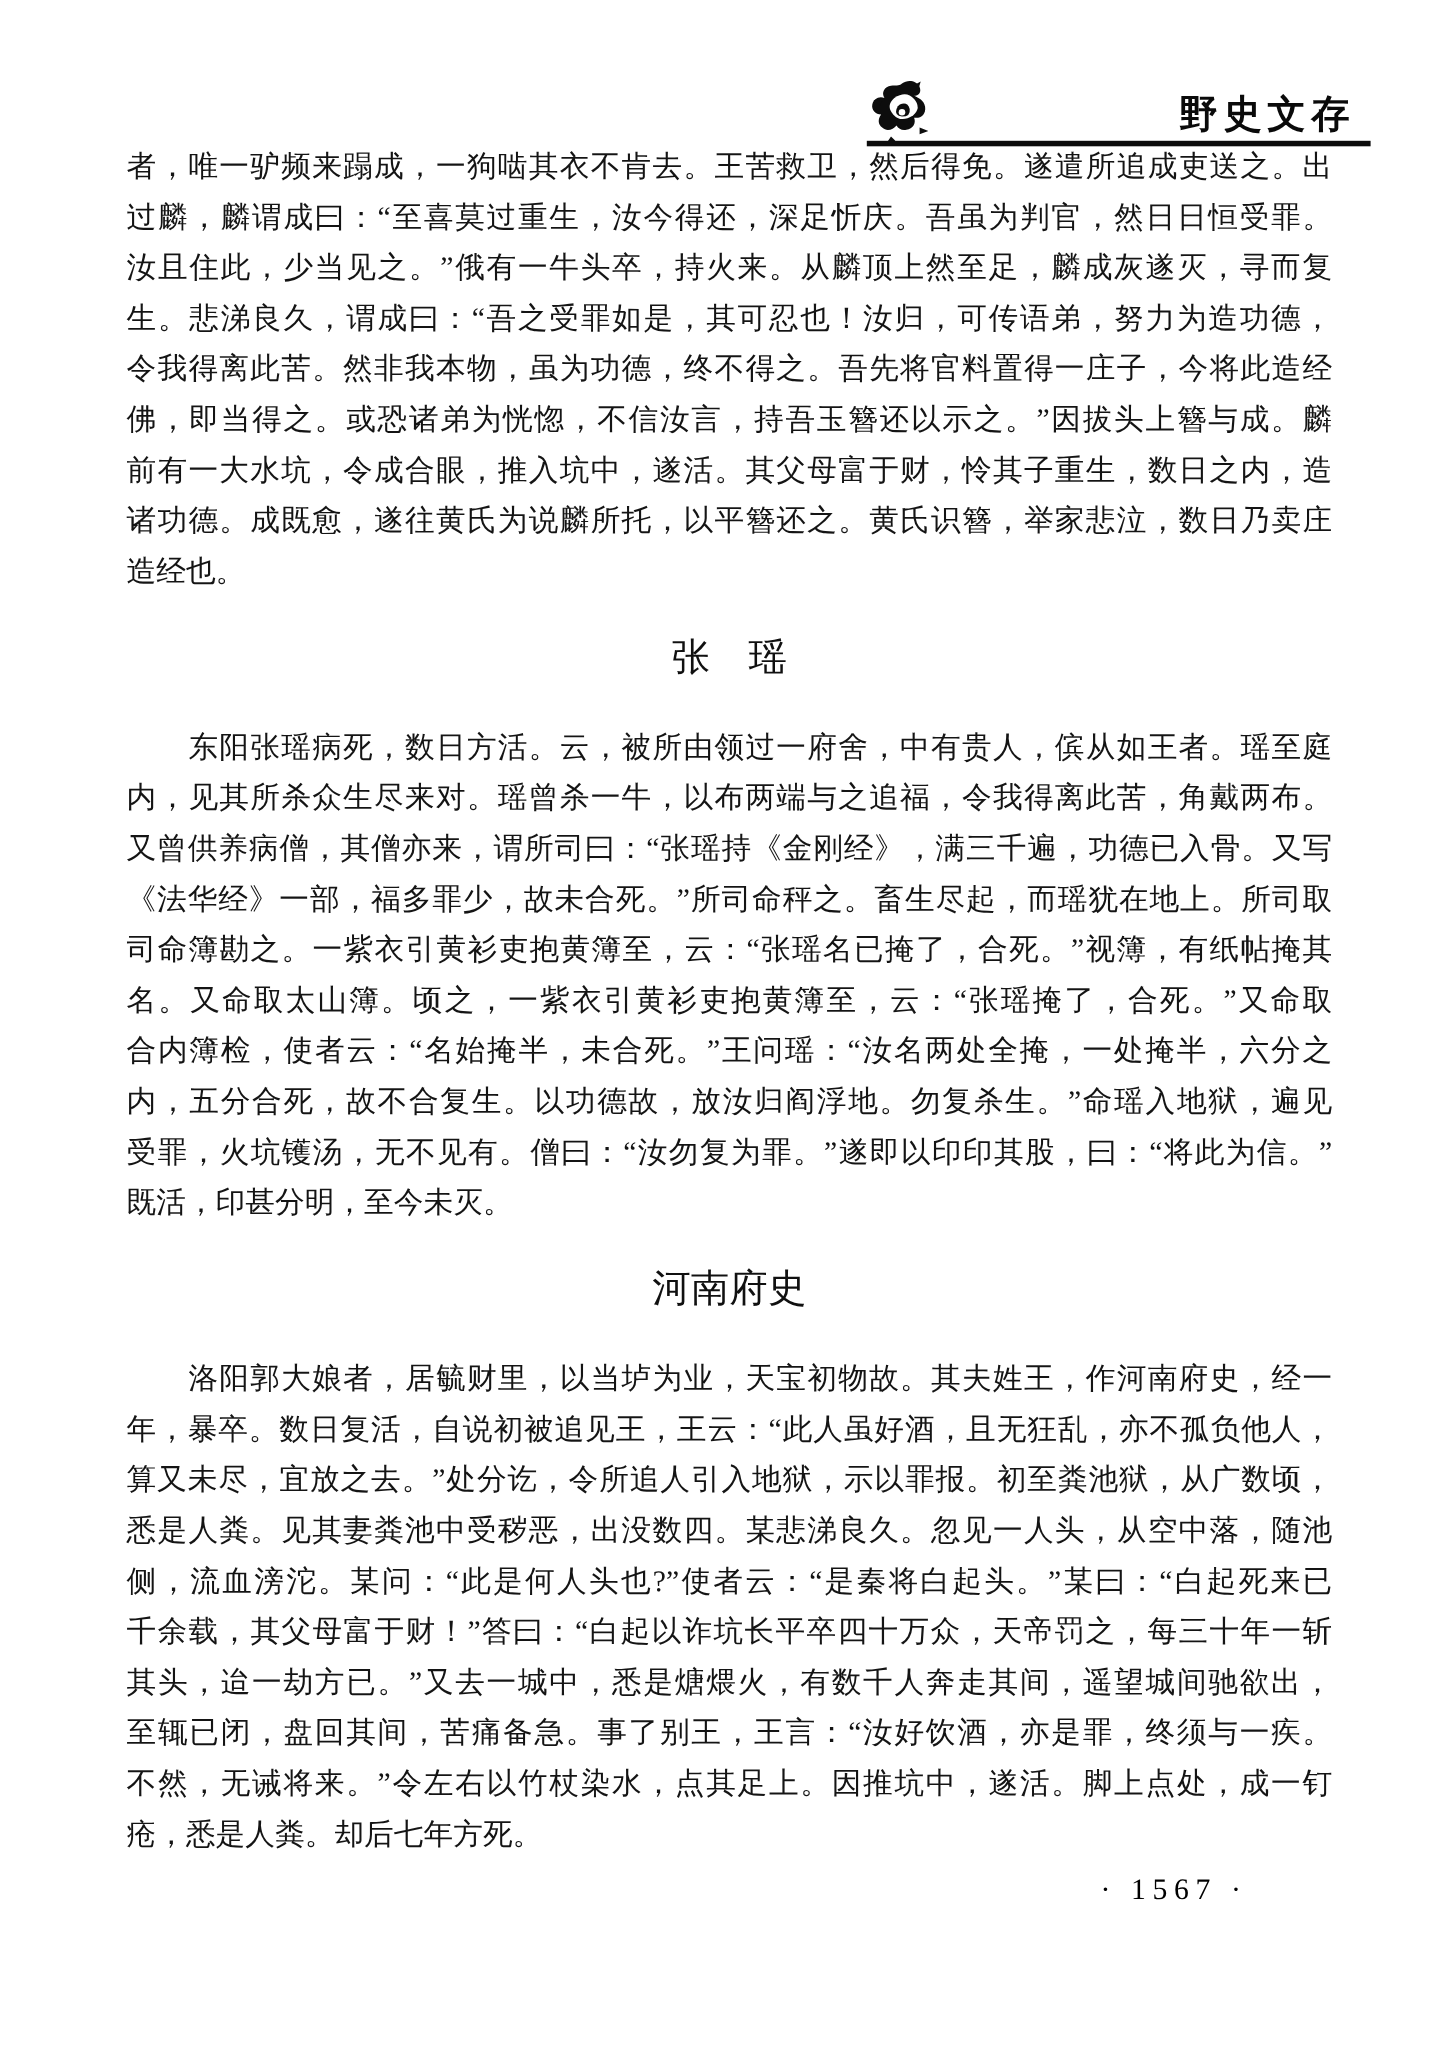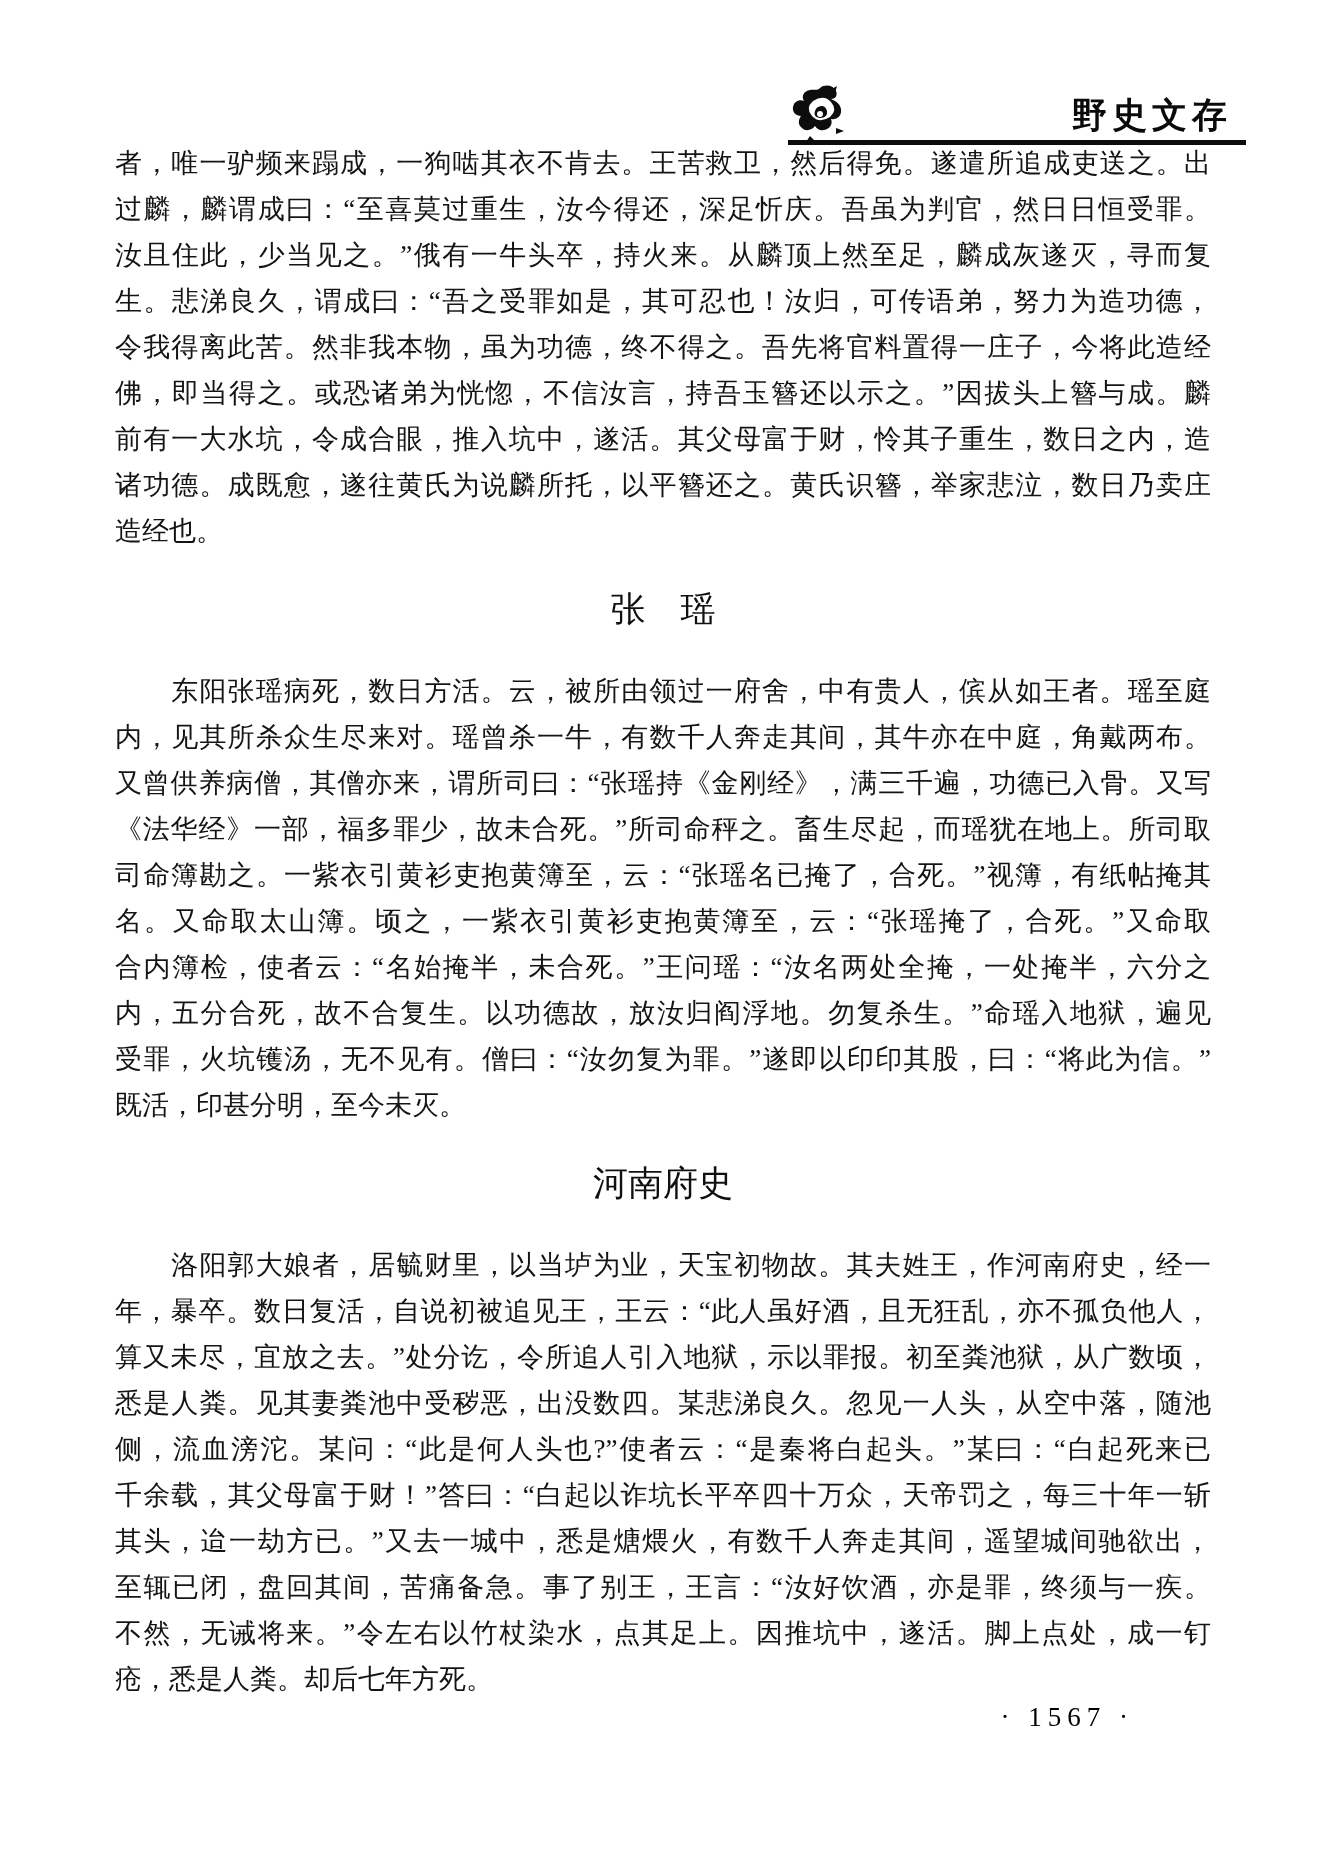--- a/index.html
+++ b/index.html
@@ -10,21 +10,21 @@
     margin: 0 auto;
     background: #ffffff;
     font-family: "Liberation Serif", "DejaVu Serif", serif;
     color: #111;
     overflow: hidden;
   }
 
   
   .running-header {
     position: absolute;
-    top: 12px; left: 0; right: 0;
+    top: 0; left: 0; right: 0;
     height: 135px;
   }
   .emblem {
     position: absolute;
     left: 790px; top: 72px;
     width: 60px; height: 58px;
   }
   .header-title {
     position: absolute;
     right: 90px; top: 80px;
@@ -38,21 +38,21 @@
   .header-rule {
     position: absolute;
     left: 788px; top: 128px;
     width: 458px; height: 5px;
     background: #0c0c0c;
   }
 
   
   .text-block {
     position: absolute;
-    left: 115px; top: 140px;
+    left: 115px; top: 128px;
     width: 1096px;
   }
   .line {
     font-size: 27px;
     line-height: 46px;
     height: 46px;
     text-align: justify;
     text-align-last: justify;
     white-space: normal;
     color: #141414;
@@ -121,21 +121,21 @@
   <div class="line end">造经也。</div>
 
   <div>
     <div class="heading-spacer-top"></div>
     <h2 class="section-heading">张　瑶</h2>
     <div class="heading-spacer-bottom"></div>
   </div>
 
   <div class="line">　　东阳张瑶病死，数日方活。云，被所由领过一府舍，中有贵人，傧从如王者。瑶至庭</div>
 
-  <div class="line">内，见其所杀众生尽来对。瑶曾杀一牛，有数千人奔走其间，其牛亦在中庭，角戴两布。</div>
+  <div class="line">内，见其所杀众生尽来对。瑶曾杀一牛，以布两端与之追福，令我得离此苦，角戴两布。</div>
 
   <div class="line">又曾供养病僧，其僧亦来，谓所司曰：“张瑶持《金刚经》，满三千遍，功德已入骨。又写</div>
 
   <div class="line">《法华经》一部，福多罪少，故未合死。”所司命秤之。畜生尽起，而瑶犹在地上。所司取</div>
 
   <div class="line">司命簿勘之。一紫衣引黄衫吏抱黄簿至，云：“张瑶名已掩了，合死。”视簿，有纸帖掩其</div>
 
   <div class="line">名。又命取太山簿。顷之，一紫衣引黄衫吏抱黄簿至，云：“张瑶掩了，合死。”又命取</div>
 
   <div class="line">合内簿检，使者云：“名始掩半，未合死。”王问瑶：“汝名两处全掩，一处掩半，六分之</div>

